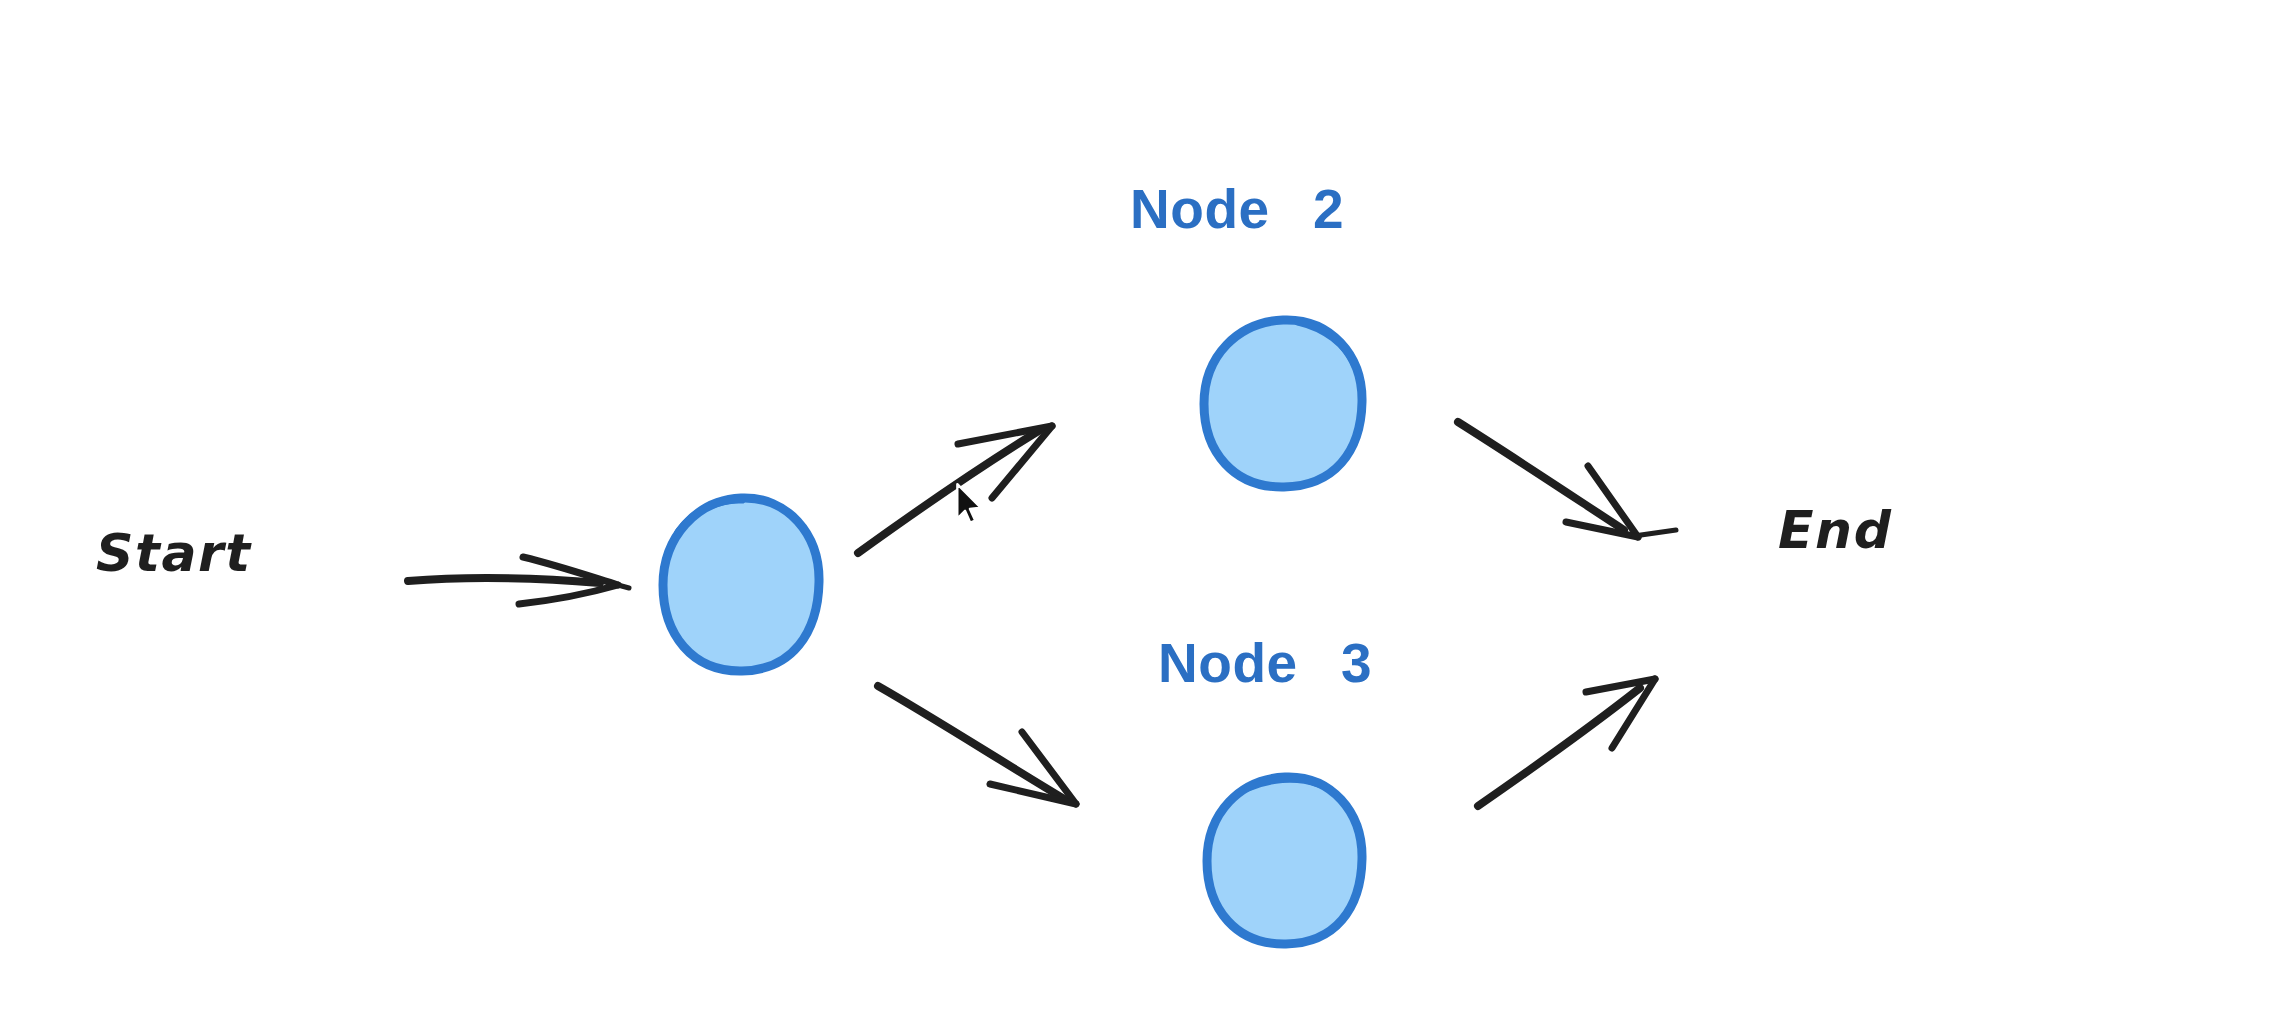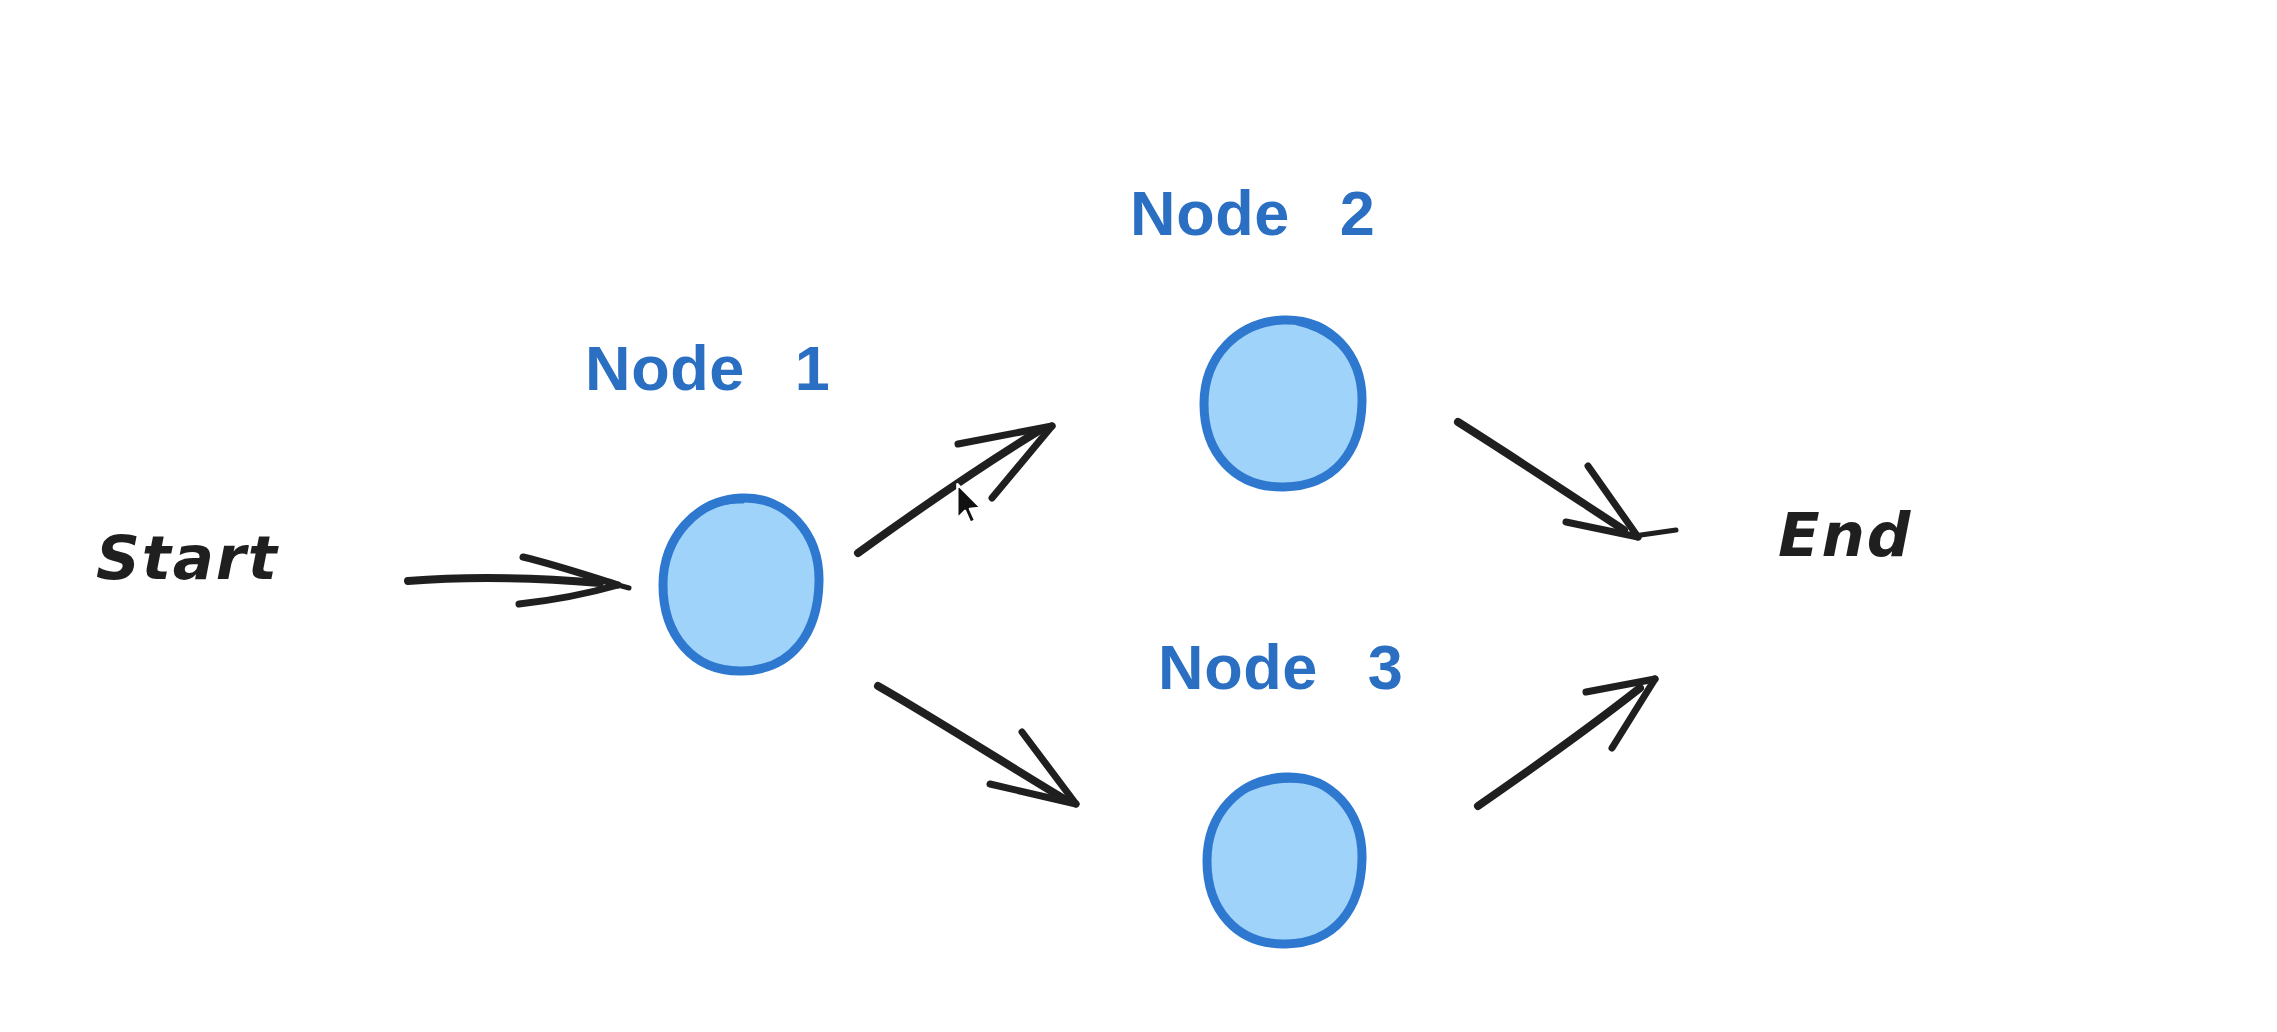--- a/index.html
+++ b/index.html
@@ -12,26 +12,26 @@
   }
   .diagram-svg{position:absolute;left:0;top:0;width:2277px;height:1032px;}
   .node-shape{fill:var(--node-fill);stroke:var(--node-stroke);stroke-width:9;stroke-linecap:round;stroke-linejoin:round;}
   .node-overlap{fill:none;stroke:var(--node-stroke);stroke-width:7;stroke-linecap:round;}
   .edge-shaft{fill:none;stroke:var(--ink);stroke-width:8;stroke-linecap:round;}
   .edge-barb{fill:none;stroke:var(--ink);stroke-width:7;stroke-linecap:round;}
   .edge-overshoot{fill:none;stroke:var(--ink);stroke-width:5;stroke-linecap:round;}
   .label{position:absolute;white-space:nowrap;line-height:1;}
   .node-label{
     font-family:"Liberation Sans","DejaVu Sans",sans-serif;
-    font-weight:bold; font-size:63px; color:var(--label-blue);
+    font-weight:bold; font-size:55px; color:var(--label-blue);
     word-spacing:0.5em; letter-spacing:0.01em;
   }
   .hand-label{
     font-family:"DejaVu Sans",sans-serif;
-    font-style:italic; font-weight:bold; font-size:61px;
+    font-style:italic; font-weight:bold; font-size:52px;
     color:var(--ink); letter-spacing:0.03em;
   }
   .label-node1{left:585px;top:337px;}
   .label-node2{left:1130px;top:182px;}
   .label-node3{left:1130px;top:636px;margin-left:28px;}
   .label-start{left:96px;top:527px;}
   .label-end{left:1778px;top:504px;}
   .cursor{position:absolute;left:954px;top:483px;width:30px;height:42px;}
 </style>
 </head>
@@ -84,21 +84,20 @@
     </g>
 
     <g>
       <path class="node-shape" d="M1285 777 C 1331 775, 1363 812, 1362 859 C 1361 909, 1335 943, 1286 944 C 1236 945, 1207 909, 1207 861 C 1207 813, 1240 779, 1285 777 Z"></path>
       <path class="node-overlap" d="M1248 788 C 1268 779, 1296 776, 1318 784"></path>
     </g>
   </svg>
 
   <div class="label hand-label label-start">Start</div>
 
-  <div class="label node-label label-node1">Node 1</div>
 
   <div class="label node-label label-node2">Node 2</div>
 
   <div class="label node-label label-node3">Node 3</div>
 
   <div class="label hand-label label-end">End</div>
 
   <svg class="cursor" viewBox="0 0 24 36">
     <path d="M2 1 L2 30.5 L8.6 23.8 L13.1 34 L17.3 32.1 L12.8 22.2 L22 21.2 Z" fill="#111111" stroke="#ffffff" stroke-width="2" stroke-linejoin="round"></path>
   </svg>

